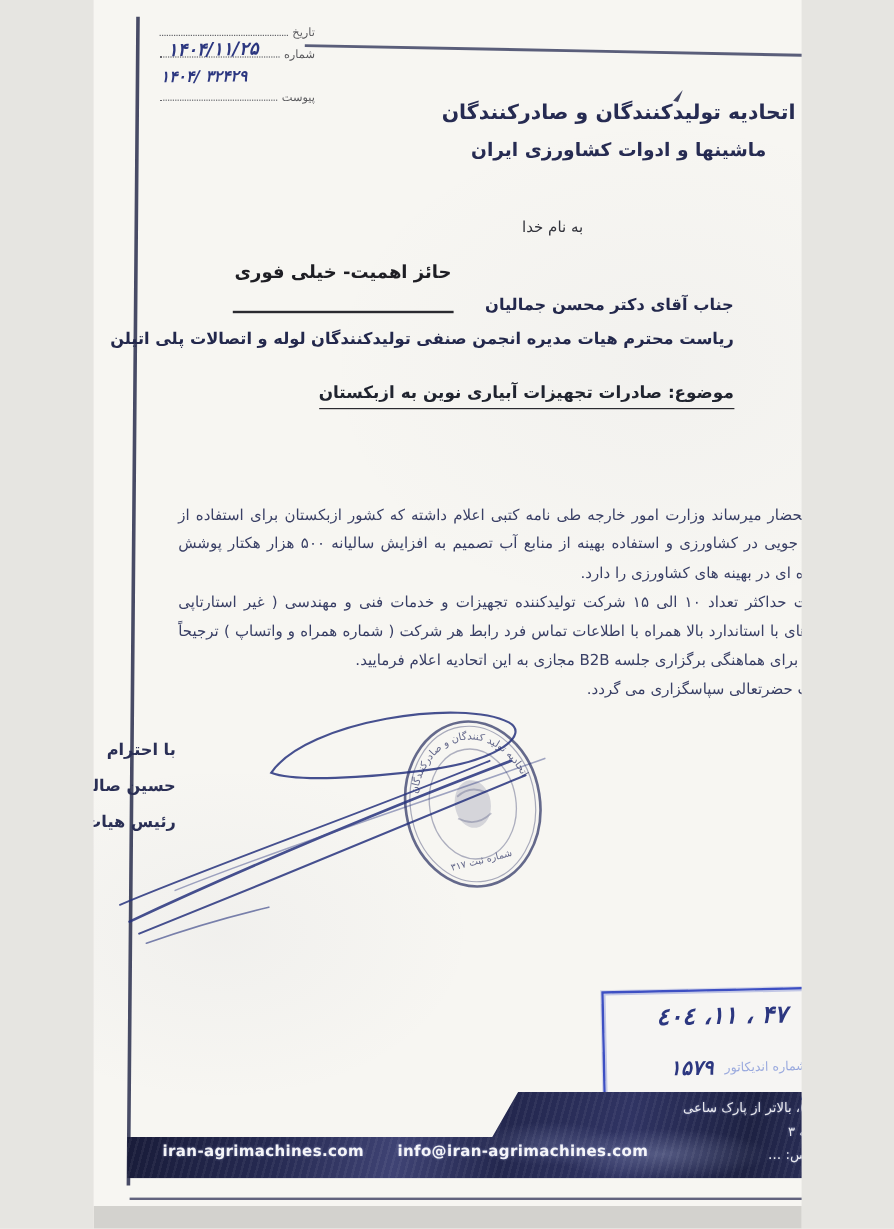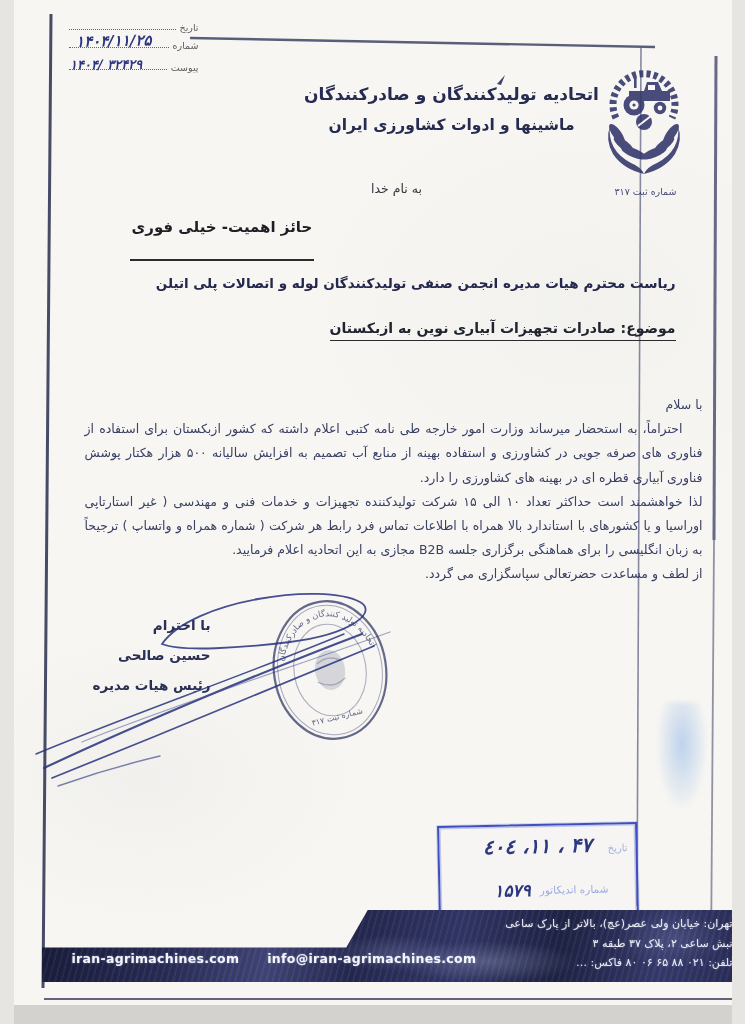--- a/index.html
+++ b/index.html
@@ -1,21 +1,21 @@
 <!DOCTYPE html>
 <html lang="fa" style="--ink: #363b63; --ink-bold: #23284c; --hand: #2c3780; --stamp-blue: #3d4fc3;"><head>
 <meta charset="utf-8">
 <style>
   :root{
     --ink:#363b63; --ink-bold:#23284c; --hand:#2c3780;
     --stamp-blue:#3d4fc3; --footer-bg:#1f2240; --paper:#f7f6f2;
   }
   *{margin:0;padding:0;box-sizing:border-box;}
   body{background:#e6e5e1;font-family:"DejaVu Sans",sans-serif;}
-  #page{position:relative;width:718px;height:1024px;background:
+  #page{position:relative;width:590px;height:1024px;background:
     radial-gradient(ellipse 300px 200px at 18% 76%, rgba(120,125,150,.05), transparent 70%),
     radial-gradient(ellipse 400px 300px at 80% 30%, rgba(120,125,150,.04), transparent 70%),
     var(--paper);
     overflow:hidden;margin:0 auto;}
   .abs{position:absolute;}
   svg{display:block;}
 
   
   .refrow{display:flex;direction:rtl;align-items:flex-end;width:130px;}
   .reflabel{font-size:9.5px;color:#3f3f44;white-space:nowrap;padding-left:4px;opacity:.85;}
@@ -92,21 +92,21 @@
     <path d="M702,56 L700,540" stroke="#2a2f5a" stroke-width="3" fill="none" opacity="0.7"></path>
     <path d="M700,540 L697,958" stroke="#2a2f5a" stroke-width="1.8" fill="none" opacity="0.5"></path>
     <path d="M483,84 l8,-9 l-4,10 z" fill="#20254a" opacity="0.85"></path>
   </svg>
 
   <div class="abs" style="left:55px;top:22px;">
     <div class="refrow" style="margin-bottom:7px;">
       <span class="reflabel">تاریخ</span>
       <span class="refdots"></span>
     </div>
-    <div class="refrow" style="margin-bottom:11px;">
+    <div class="refrow" style="margin-bottom:25px;">
       <span class="reflabel">شماره</span>
       <span class="refdots"></span>
     </div>
     <div class="refrow">
       <span class="reflabel">پیوست</span>
       <span class="refdots"></span>
     </div>
   </div>
   <div class="abs handwrite" style="left:62px;top:32px;font-size:15px;transform:rotate(-1deg);">۱۴۰۴/۱۱/۲۵</div>
   <div class="abs handwrite" style="left:56px;top:57px;font-size:13px;transform:rotate(-0.5deg);">۱۴۰۴/ ۳۲۴۲۹</div>
@@ -139,20 +139,21 @@
         <ellipse cx="70" cy="81" rx="4.4" ry="12.5" transform="rotate(52 70 81)"></ellipse>
         <ellipse cx="60" cy="89" rx="4.4" ry="13.5" transform="rotate(68 60 89)"></ellipse>
       </g>
     </g>
   </svg>
   <div class="abs regnum" style="left:578px;top:186px;">شماره ثبت ۳۱۷</div>
 
   <div class="abs bismillah" style="left:328px;top:181px;">به نام خدا</div>
   <div class="abs priority" style="left:116px;top:218px;">حائز اهمیت- خیلی فوری</div>
 
+  <div class="abs rcpt" style="right:56px;top:246px;">جناب آقای دکتر محسن جمالیان</div>
   <div class="abs subject" style="right:56px;top:320px;">موضوع: صادرات تجهیزات آبیاری نوین به ازبکستان</div>
   <div class="abs rcpt" style="right:56px;top:275px;">ریاست محترم هیات مدیره انجمن صنفی تولیدکنندگان لوله و اتصالات پلی اتیلن</div>
 
   <div class="abs body" style="left:71px;top:393px;">
     <div class="bl">با سلام</div>
     <div class="bl j indent">احتراماً، به استحضار میرساند وزارت امور خارجه طی نامه کتبی اعلام داشته که کشور ازبکستان برای استفاده از</div>
     <div class="bl j">فناوری های صرفه جویی در کشاورزی و استفاده بهینه از منابع آب تصمیم به افزایش سالیانه ۵۰۰ هزار هکتار پوشش</div>
     <div class="bl">فناوری آبیاری قطره ای در بهینه های کشاورزی را دارد.</div>
     <div class="bl j">لذا خواهشمند است حداکثر تعداد ۱۰ الی ۱۵ شرکت تولیدکننده تجهیزات و خدمات فنی و مهندسی ( غیر استارتاپی</div>
     <div class="bl j">اوراسیا و یا کشورهای با استاندارد بالا همراه با اطلاعات تماس فرد رابط هر شرکت ( شماره همراه و واتساپ ) ترجیحاً</div>

